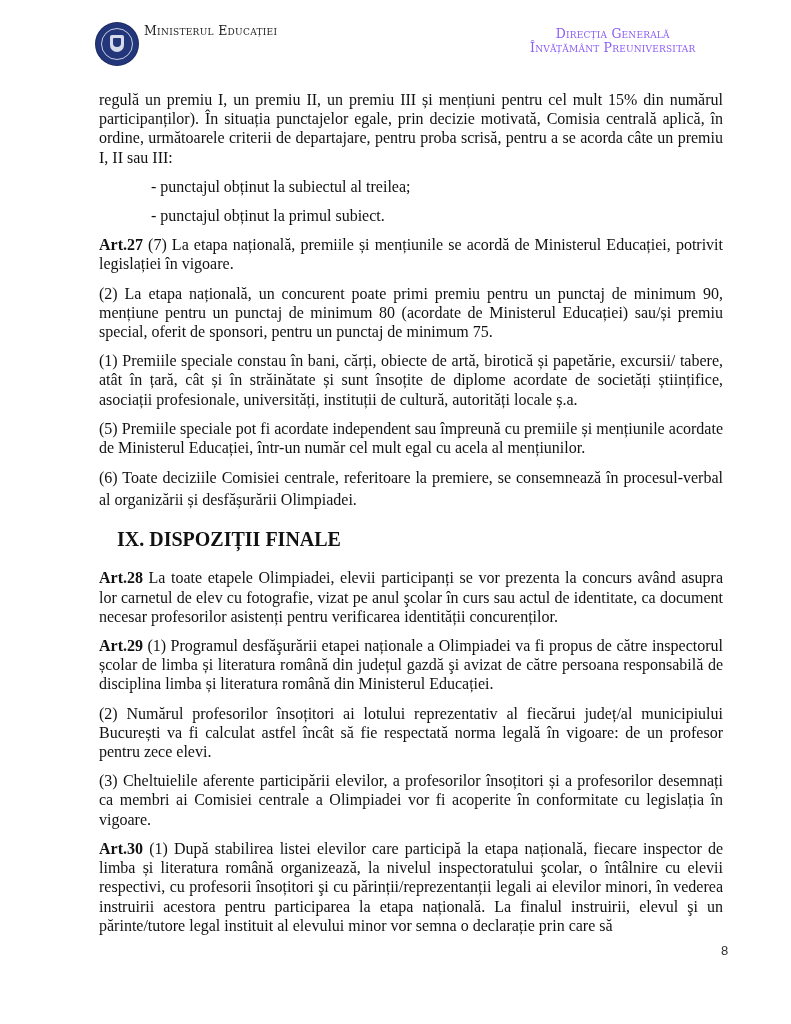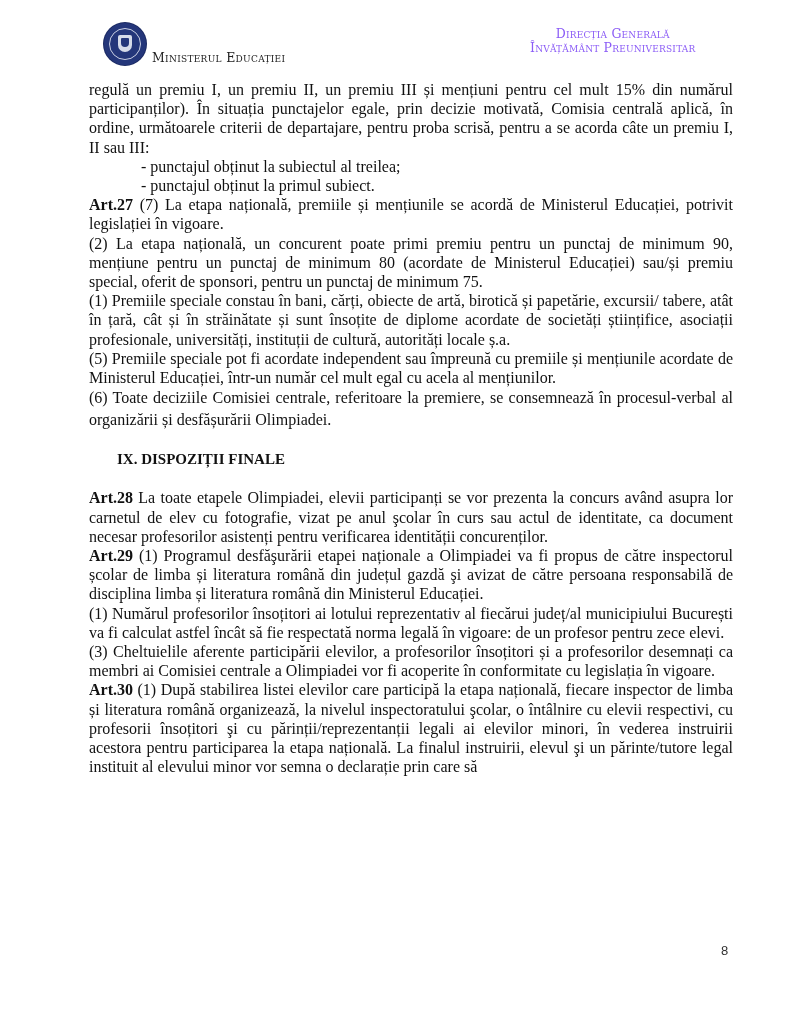--- a/index.html
+++ b/index.html
@@ -1,32 +1,32 @@
 <!DOCTYPE html>
 <html><head>
 <meta charset="utf-8">
 <style>
   html, body { margin: 0; padding: 0; background: #ffffff; }
   body { width: 791px; height: 1024px; position: relative; overflow: hidden; }
   .page { position: absolute; left: 0; top: 0; width: 791px; height: 1024px; background: #fff; }
 
-  .header-left { position: absolute; left: 104px; top: 23px; display: flex; align-items: flex-end; }
+  .header-left { position: absolute; left: 96px; top: 23px; display: flex; align-items: flex-start; }
   .logo { width: 42px; height: 42px; border-radius: 50%; background: #24367a; position: relative; box-shadow: 0 0 0 1px #1b2a63; }
   .logo .ring { position: absolute; left: 5px; top: 5px; width: 30px; height: 30px; border-radius: 50%; border: 1px solid #c9cfe3; }
   .logo .crest { position: absolute; left: 14px; top: 12px; width: 14px; height: 17px; background: #d6dbe9; border-radius: 2px 2px 7px 7px; }
   .logo .crest::before { content: ""; position: absolute; left: 3px; top: 3px; width: 8px; height: 9px; background: #24367a; border-radius: 1px 1px 4px 4px; }
   .ministry-name { margin-left: 6px; font-family: "DejaVu Serif", serif; font-size: 12.5px; color: #222; letter-spacing: 0.3px; font-variant: small-caps; }
 
   .header-right { position: absolute; left: 530px; top: 27px; font-family: "DejaVu Serif", serif; font-variant: small-caps; font-size: 12.5px; line-height: 14px; color: #8b5cf6; text-align: center; letter-spacing: 0.2px; }
 
   .body-text { position: absolute; left: 89px; top: 80px; width: 644px; font-family: "Liberation Serif", serif; font-size: 16px; line-height: 19.2px; color: #111; text-align: justify; }
-  .body-text p { margin: 0; }
+  .body-text p { margin: 10px; }
   .body-text .bullet { padding-left: 52px; text-align: left; }
   .body-text b { font-weight: bold; }
-  .section-heading { margin: 19px 0 19px 28px !important; font-weight: bold; font-size: 15px; text-align: left; }
+  .section-heading { margin: 19px 0 19px 28px !important; font-weight: bold; font-size: 20px; text-align: left; }
 
   .page-number { position: absolute; left: 721px; top: 943px; font-family: "Liberation Sans", sans-serif; font-size: 13px; color: #333; }
 </style>
 </head>
 <body>
 
 <div class="page">
 
   <div class="header-left">
     <div class="logo">
@@ -50,20 +50,20 @@
     <p>(2) La etapa națională, un concurent poate primi premiu pentru un punctaj de minimum 90, mențiune pentru un punctaj de minimum 80 (acordate de Ministerul Educației) sau/și premiu special, oferit de sponsori, pentru un punctaj de minimum 75.</p>
     <p>(1) Premiile speciale constau în bani, cărți, obiecte de artă, birotică și papetărie, excursii/ tabere, atât în țară, cât și în străinătate și sunt însoțite de diplome acordate de societăți științifice, asociații profesionale, universități, instituții de cultură, autorități locale ș.a.</p>
     <p>(5) Premiile speciale pot fi acordate independent sau împreună cu premiile și mențiunile acordate de Ministerul Educației, într-un număr cel mult egal cu acela al mențiunilor.</p>
     <p style="line-height:22px;">(6) Toate deciziile Comisiei centrale, referitoare la premiere, se consemnează în procesul-verbal al organizării și desfășurării Olimpiadei.</p>
 
     <p class="section-heading">IX. DISPOZIȚII FINALE</p>
 
     <p><b>Art.28</b><span> La toate etapele Olimpiadei, elevii participanți se vor prezenta la concurs având asupra lor carnetul de elev cu fotografie, vizat pe anul şcolar în curs sau actul de identitate, ca document necesar profesorilor asistenți pentru verificarea identității concurenților.</span></p>
 
     <p><b>Art.29</b><span> (1) Programul desfăşurării etapei naționale a Olimpiadei va fi propus de către inspectorul școlar de limba și literatura română din județul gazdă şi avizat de către persoana responsabilă de disciplina limba și literatura română din Ministerul Educației.</span></p>
-    <p>(1) Numărul profesorilor însoțitori ai lotului reprezentativ al fiecărui județ/al municipiului București va fi calculat astfel încât să fie respectată norma legală în vigoare: de un profesor pentru zece elevi.</p>
+    <p>(2) Numărul profesorilor însoțitori ai lotului reprezentativ al fiecărui județ/al municipiului București va fi calculat astfel încât să fie respectată norma legală în vigoare: de un profesor pentru zece elevi.</p>
     <p>(3) Cheltuielile aferente participării elevilor, a profesorilor însoțitori și a profesorilor desemnați ca membri ai Comisiei centrale a Olimpiadei vor fi acoperite în conformitate cu legislația în vigoare.</p>
 
     <p><b>Art.30</b><span> (1) După stabilirea listei elevilor care participă la etapa națională, fiecare inspector de limba și literatura română organizează, la nivelul inspectoratului şcolar, o întâlnire cu elevii respectivi, cu profesorii însoțitori şi cu părinții/reprezentanții legali ai  elevilor minori, în vederea instruirii acestora pentru participarea la etapa națională. La finalul instruirii, elevul şi un părinte/tutore legal instituit al elevului minor vor semna o declarație prin care să</span></p>
   </div>
 
   <div class="page-number">8</div>
 </div>
 
 </body></html>

